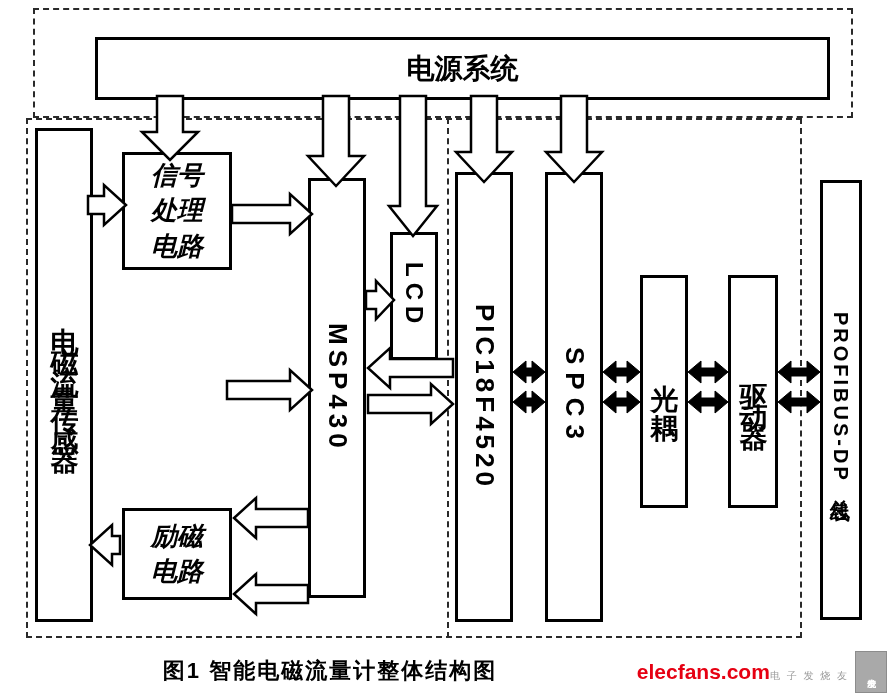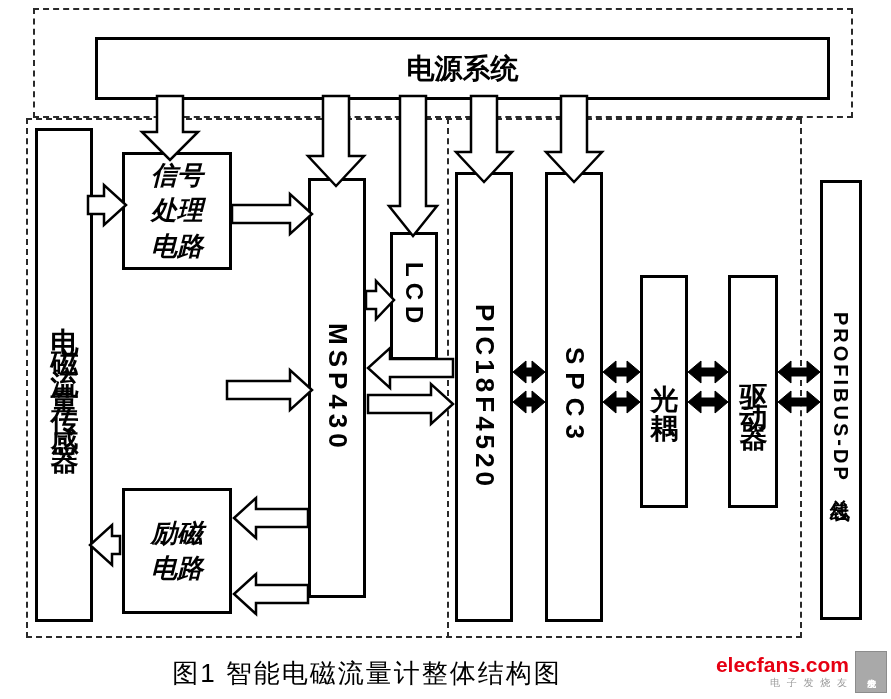--- a/index.html
+++ b/index.html
@@ -15,26 +15,26 @@
     display:flex;align-items:center;justify-content:center;
     font-weight:bold;text-align:center;z-index:2;
   }
   .vtext{writing-mode:vertical-rl;text-orientation:mixed;}
   .wrap2{width:58px;line-height:1.35;font-style:italic;}
   .arrows{position:absolute;left:0;top:0;z-index:3;pointer-events:none;}
   .hollow{fill:#ffffff;stroke:#000;stroke-width:2.5;stroke-linejoin:miter;}
   .solid{fill:#000;stroke:#000;stroke-width:1;}
   .caption{
     position:absolute;left:0;top:656px;width:660px;text-align:center;
-    font-size:26px;font-weight:normal;letter-spacing:2px;z-index:4;padding-left:37px;
+    font-size:22px;font-weight:bold;letter-spacing:2px;z-index:4;
   }
   .watermark{
     position:absolute;right:4px;bottom:6px;display:flex;align-items:center;gap:6px;z-index:4;
   }
-  .wm-text{display:flex;flex-direction:column;align-items:flex-end;}
+  .wm-text{display:flex;flex-direction:row;align-items:flex-end;}
   .wm-site{font-size:21px;font-weight:bold;line-height:1.05;}
   .wm-sub{font-size:10px;color:#9a9a9a;letter-spacing:2px;text-align:right;}
   .wm-logo{
     width:30px;height:40px;background:#a9a9a9;color:#fff;
     font-size:9px;line-height:1.05;display:flex;align-items:center;justify-content:center;
     writing-mode:vertical-rl;text-orientation:upright;border:1px solid #8c8c8c;
   }
   .f28{font-size:28px;} .f26{font-size:26px;} .f24{font-size:24px;} .f20{font-size:20px;}
 </style>
 <title>图1 智能电磁流量计整体结构图</title></head>
@@ -52,21 +52,21 @@
 
   <div class="block vtext f28" style="left:35px;top:128px;width:58px;height:494px;letter-spacing:20px;">
     <span>电磁流量传感器</span>
   </div>
 
   <div class="block f26" style="left:122px;top:152px;width:110px;height:118px;">
     <span class="wrap2">信号处理电路</span>
   </div>
 
 
-  <div class="block f26" style="left:122px;top:488px;width:110px;height:126px;">
+  <div class="block f26" style="left:122px;top:508px;width:110px;height:92px;">
     <span class="wrap2">励磁电路</span>
   </div>
 
   <div class="block vtext f26" style="left:308px;top:178px;width:58px;height:420px;letter-spacing:5px;">
     <span>MSP430</span>
   </div>
 
   <div class="block vtext f24" style="left:390px;top:232px;width:48px;height:128px;letter-spacing:6px;">
     <span>LCD</span>
   </div>

